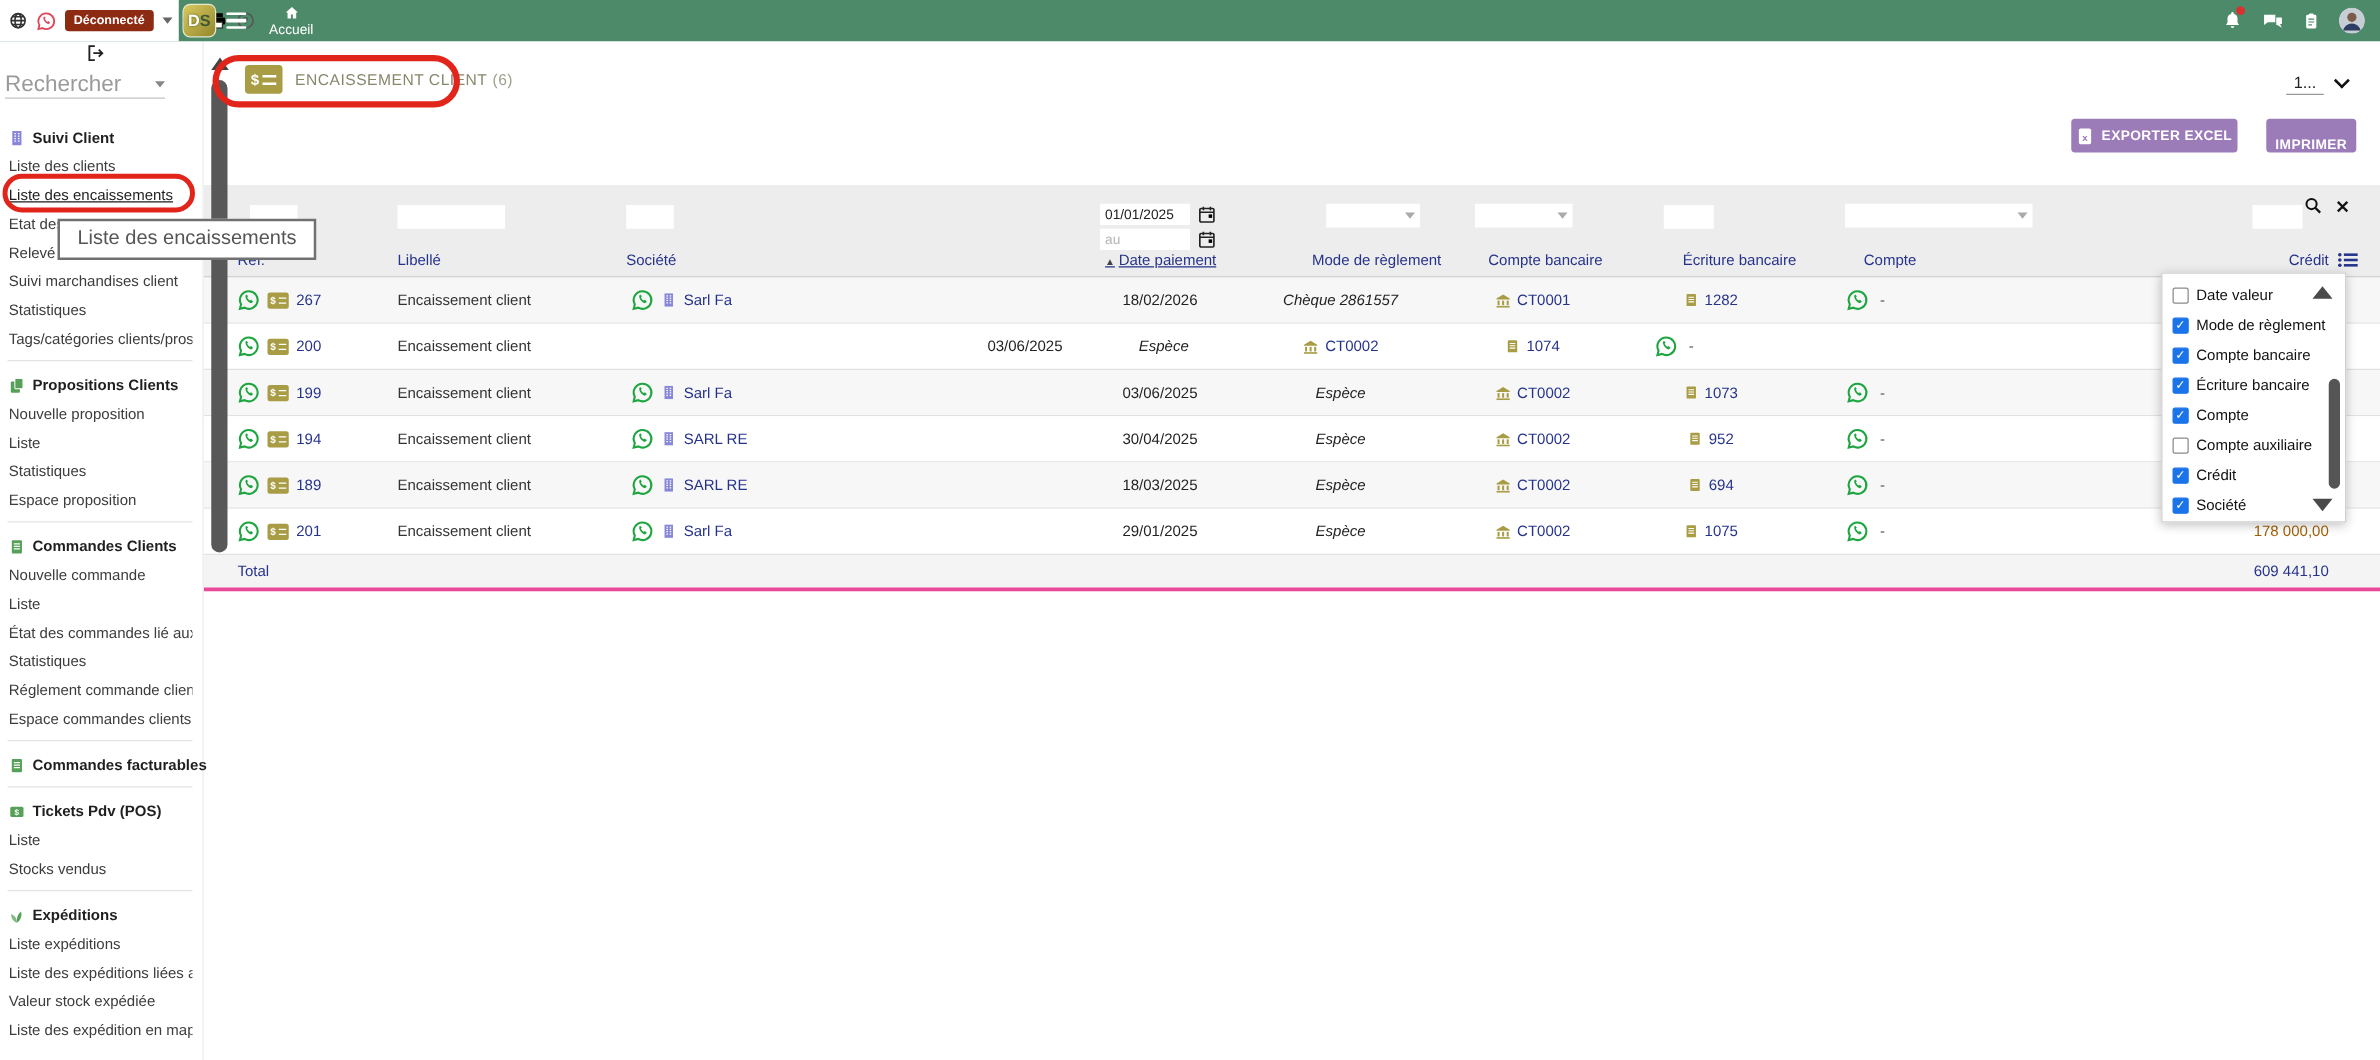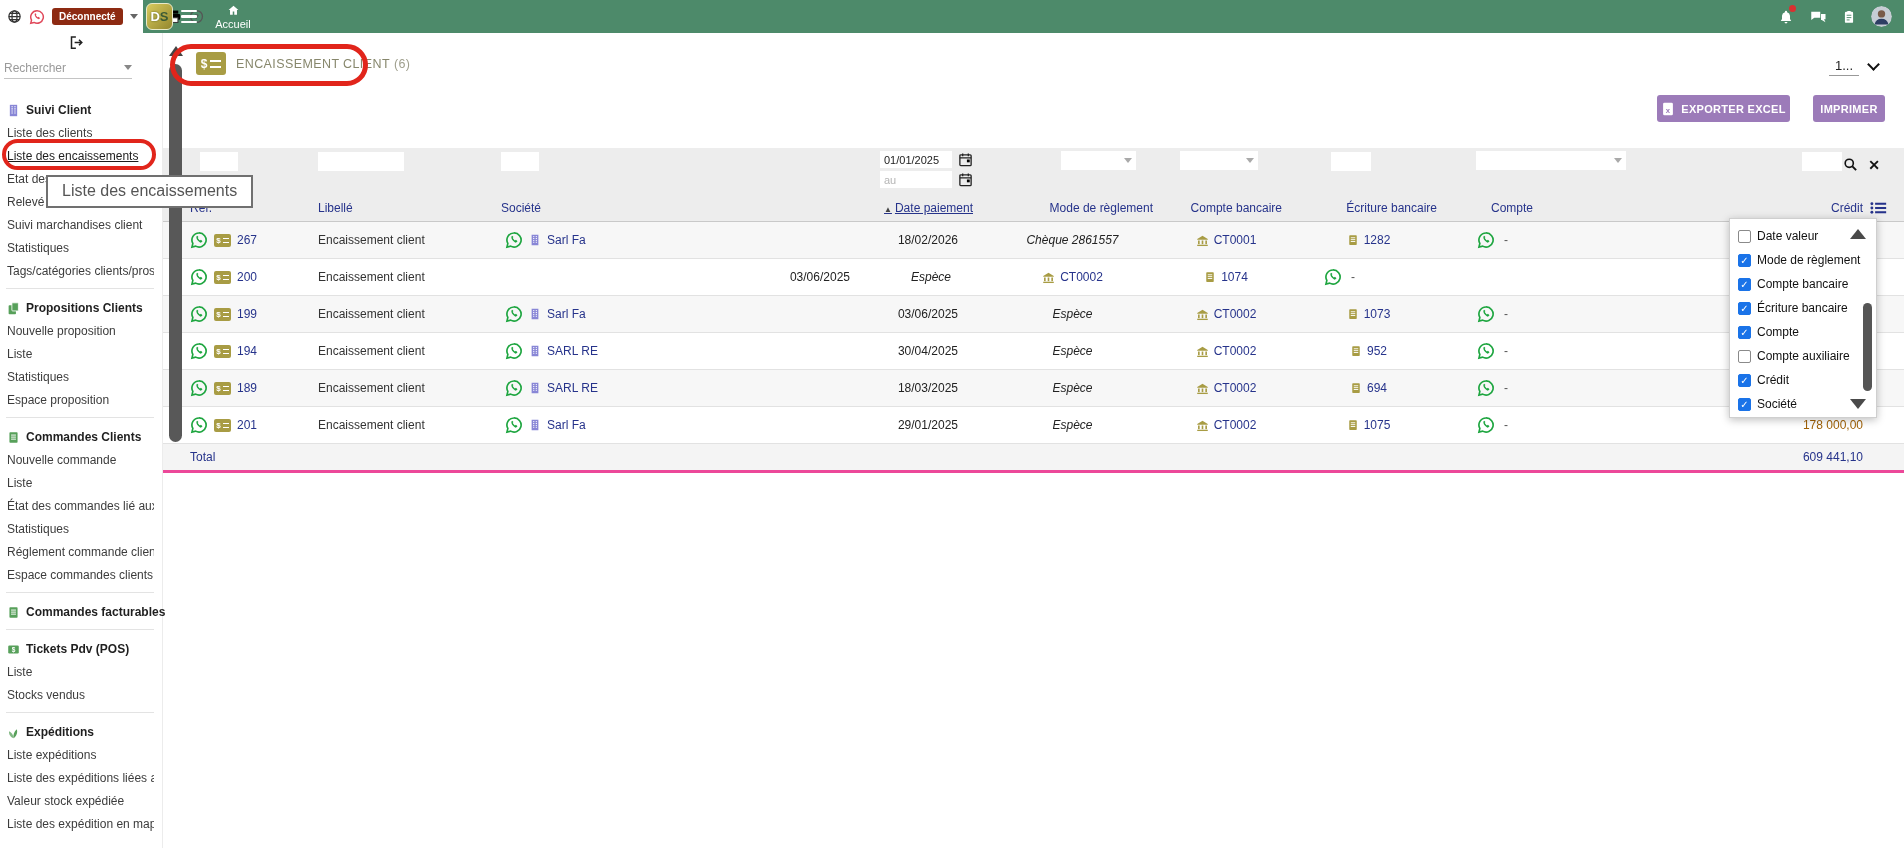--- a/index.html
+++ b/index.html
@@ -18,21 +18,21 @@
   .home-tab { position:absolute; left:204px; top:0; width:58px; height:33px; display:flex; flex-direction:column; align-items:center; justify-content:center; color:#fff; font-size:11px; gap:1px; }
   .topbar-right { position:absolute; right:12px; top:0; height:33px; display:flex; align-items:center; gap:15px; }
   .bell-wrap { position:relative; }
   .bell-dot { position:absolute; right:-2px; top:-3px; width:7px; height:7px; border-radius:50%; background:#d93030; }
   .avatar { width:21px; height:21px; border-radius:50%; overflow:hidden; }
 
   
   .sidebar { position:absolute; left:0; top:33px; width:163px; bottom:0; background:#fff; border-right:1px solid #ececec; font-size:12px; color:#3c3c3c; z-index:3; }
   .logout { position:absolute; left:69px; top:2px; color:#222; }
   .searchrow { position:absolute; left:4px; top:24px; width:128px; height:22px; border-bottom:1px solid #c4c4c4; display:flex; align-items:center; justify-content:space-between; }
-  .searchrow input { border:none; outline:none; width:100px; font-size:12px; font-family:"Liberation Sans",sans-serif; color:#333; background:transparent; }
+  .searchrow input { border:none; outline:none; width:100px; font-size:18px; font-family:"Liberation Sans",sans-serif; color:#333; background:transparent; }
   .searchrow input::placeholder { color:#9a9a9a; }
   .menu { position:absolute; left:0; top:58px; right:0; }
   .sec { border-top:1px solid #e3e3e3; margin:0 8px 0 6px; padding:8px 0 6px; }
   .sec.first { border-top:none; }
   .sec h3 { font-size:12px; font-weight:bold; color:#1f1f1f; height:22px; display:flex; align-items:center; gap:6px; padding-left:1px; white-space:nowrap; }
   .it { height:23px; display:flex; align-items:center; padding-left:1px; white-space:nowrap; overflow:hidden; cursor:pointer; }
   .it.active { text-decoration:underline; color:#1d1d1d; }
 
   
   .content { position:absolute; left:163px; top:33px; right:0; bottom:0; background:#fff; }
@@ -43,26 +43,26 @@
   .mc .lines { display:inline-block; border-top:2px solid #fff; border-bottom:2px solid #fff; }
   .mc-big .lines { width:11px; height:8px; }
   .mc-sm .lines { width:6px; height:5px; border-top-width:1.5px; border-bottom-width:1.5px; }
   .chip-label { font-size:12.5px; letter-spacing:.4px; color:#87876c; }
   .chip-count { color:#9f9f8d; margin-left:4px; }
   .pager { position:absolute; right:26px; top:25px; display:flex; align-items:center; gap:10px; cursor:pointer; }
   .pager .val { font-size:13px; color:#222; border-bottom:1px solid #999; padding:0 6px 2px 6px; min-width:26px; text-align:center; }
   .chev { width:9px; height:9px; border-right:2.6px solid #111; border-bottom:2.6px solid #111; transform:rotate(45deg); margin-top:-5px; }
   .btn { position:absolute; top:62px; height:27px; background:#9c7bb9; color:#fff; border:none; border-radius:3px; font-family:"Liberation Sans",sans-serif; font-size:11px; font-weight:bold; letter-spacing:.3px; display:flex; align-items:center; justify-content:center; gap:6px; cursor:pointer; }
   .btn-excel { right:114px; width:133px; }
-  .btn-print { right:19px; width:72px; }
+  .btn-print { right:19px; width:72px;align-items:flex-end; }
 
   
   .grid { display:grid; grid-template-columns:147px 187px 380px 108px 175px 132px 153px 300px 123px 36px; }
   .band { position:absolute; left:0; right:0; top:115px; height:74px; background:#ededed; border-bottom:1px solid #c9c9c9; }
-  .fgrid { position:absolute; left:0; right:0; top:3px; align-items:start; }
+  .fgrid { position:absolute; left:0; right:0; top:15px; align-items:start; }
   .fgrid input, .fsel { border:none; background:#fff; height:19px; font-size:11px; font-family:"Liberation Sans",sans-serif; color:#222; padding:0 4px; outline:none; }
   .fsel { display:flex; align-items:center; justify-content:flex-end; cursor:pointer; }
   .scaret { width:0; height:0; border-left:4px solid transparent; border-right:4px solid transparent; border-top:5px solid #aaa; }
   .fdate { display:flex; flex-direction:column; gap:3px; margin-left:3px; }
   .fdate-row { display:flex; align-items:center; gap:6px; }
   .fdate-row input { width:72px; height:17px; }
   .fdate-row input::placeholder { color:#b5b5b5; }
   .fclear { position:absolute; right:24px; top:9px; font-size:14px; font-weight:bold; color:#111; cursor:pointer; }
   .fmag { position:absolute; right:46px; top:9px; cursor:pointer; color:#111; }
   .hgrid { position:absolute; left:0; right:0; bottom:2px; height:22px; align-items:center; color:#26338b; font-size:12px; }

